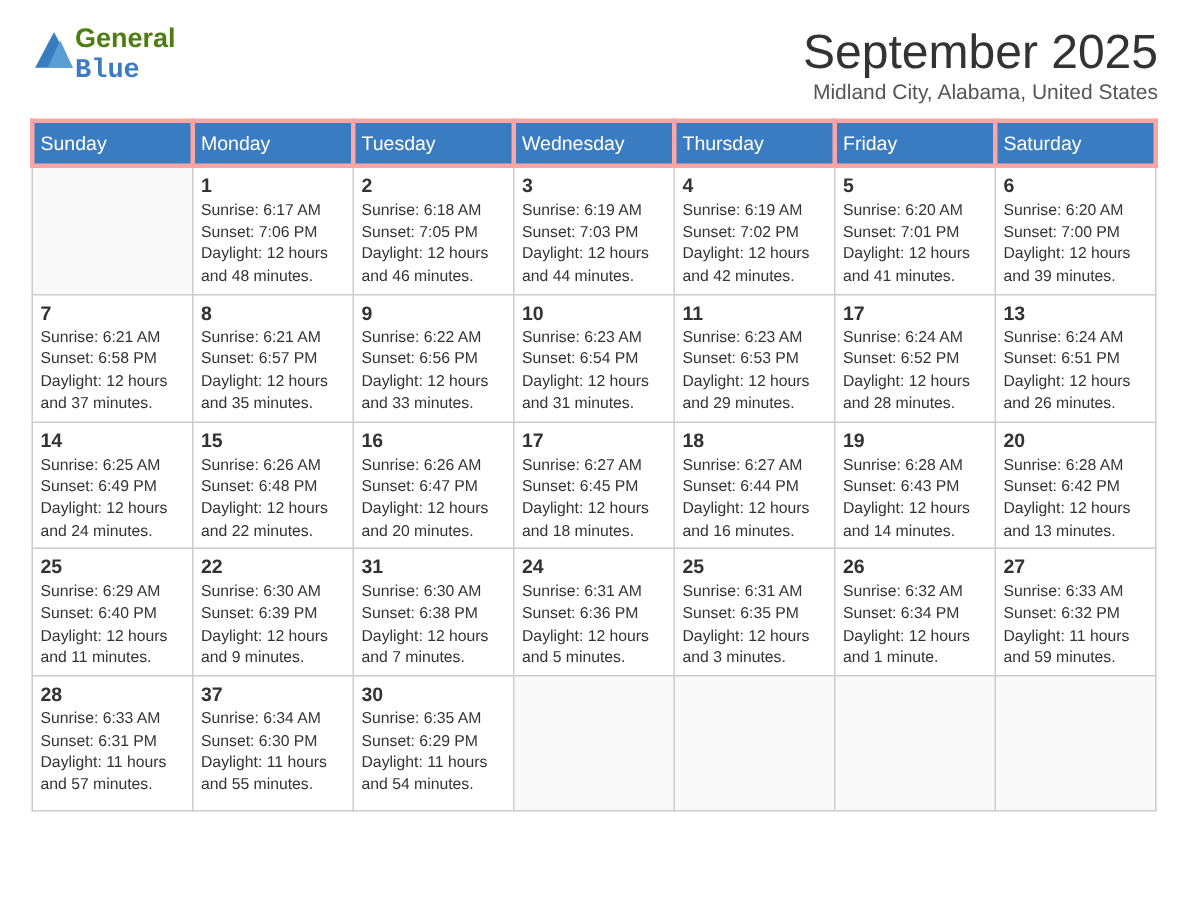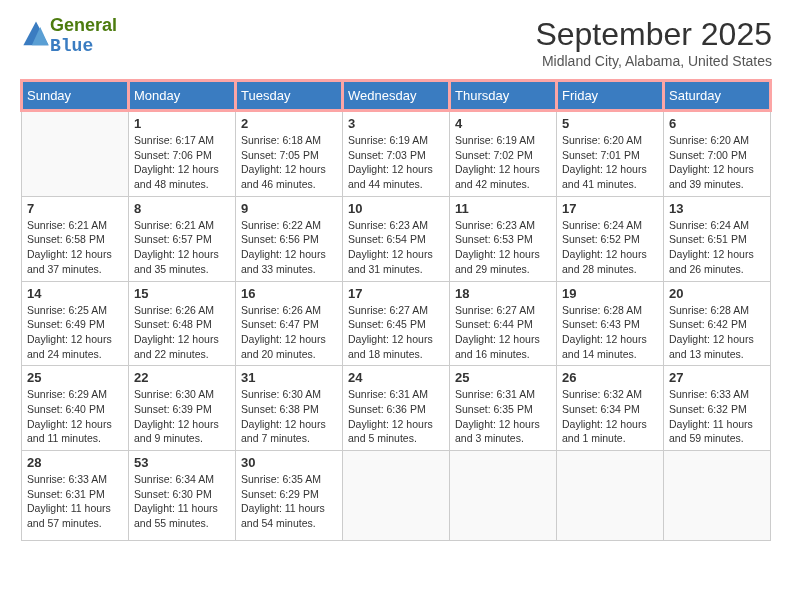--- a/index.html
+++ b/index.html
@@ -248,21 +248,21 @@
             <span class="day-num">27</span>
             <div class="day-info">Sunrise: 6:33 AM<br>Sunset: 6:32 PM<br>Daylight: 11 hours<br>and 59 minutes.</div>
           </td>
         </tr>
         <tr class="last-row">
           <td>
             <span class="day-num">28</span>
             <div class="day-info">Sunrise: 6:33 AM<br>Sunset: 6:31 PM<br>Daylight: 11 hours<br>and 57 minutes.</div>
           </td>
           <td>
-            <span class="day-num">53</span>
+            <span class="day-num">37</span>
             <div class="day-info">Sunrise: 6:34 AM<br>Sunset: 6:30 PM<br>Daylight: 11 hours<br>and 55 minutes.</div>
           </td>
           <td>
             <span class="day-num">30</span>
             <div class="day-info">Sunrise: 6:35 AM<br>Sunset: 6:29 PM<br>Daylight: 11 hours<br>and 54 minutes.</div>
           </td>
           <td class="empty-cell"></td>
           <td class="empty-cell"></td>
           <td class="empty-cell"></td>
           <td class="empty-cell"></td>

